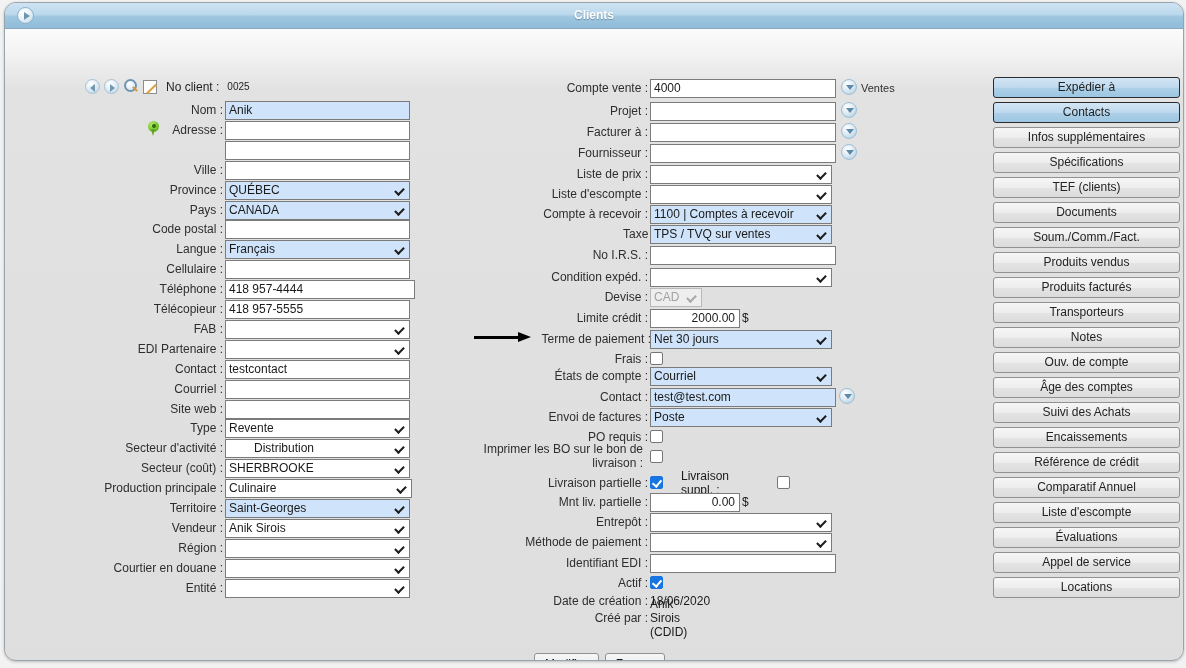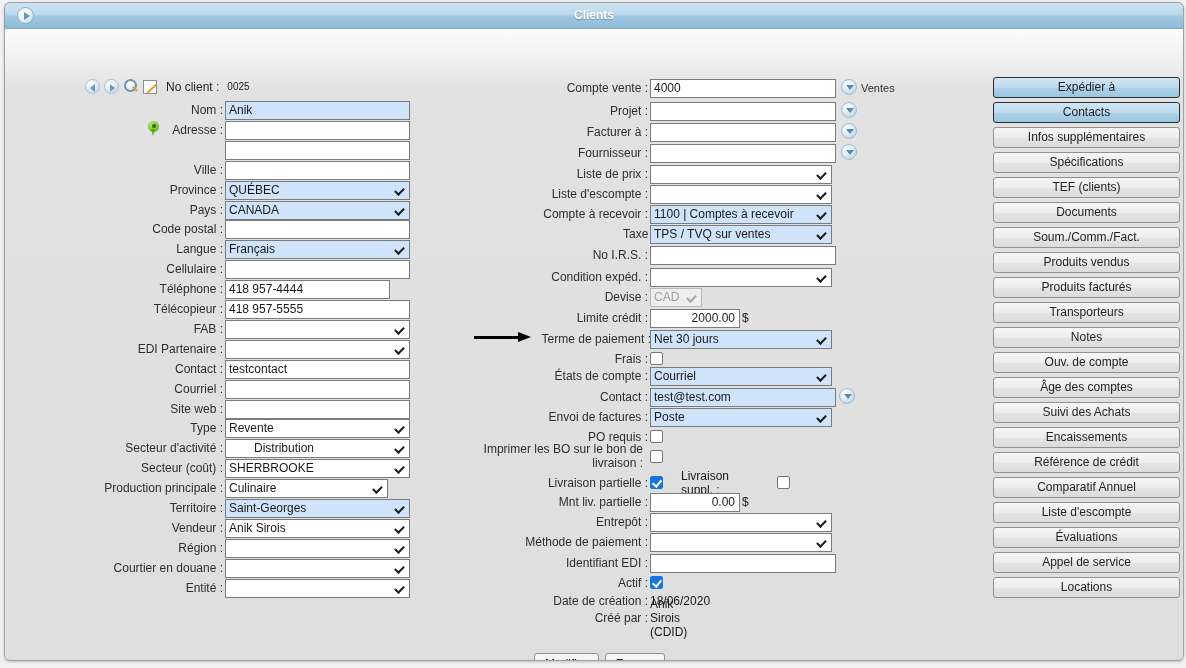--- a/index.html
+++ b/index.html
@@ -16,21 +16,21 @@
     background: #f2f2f2;
   }
   
   .window {
     position: absolute;
     left: 4px;
     top: 2px;
     width: 1178px;
     height: 657px;
     border: 1px solid #9aa3ab;
-    border-radius: 6px;
+    border-radius: 12px;
     background: #dedede;
     box-shadow: 0 1px 3px rgba(0,0,0,0.22);
     overflow: hidden;
   }
   .titlebar {
     position: relative;
     height: 25px;
     background: linear-gradient(to bottom, #cfe3f2 0%, #bcd9ec 45%, #9ec6e0 55%, #8fbcd9 100%);
     border-bottom: 1px solid #8aa8bd;
     border-top-left-radius: 6px;
@@ -347,21 +347,21 @@
           <div class="row" style="left: 0px; top: 210px;">
             <div class="lbl" style="position: absolute; left: 0px; width: 218px;">Langue :</div>
             <div class="sel hl" style="position: absolute; left: 220px; width: 185px;">Français</div>
           </div>
           <div class="row" style="left: 0px; top: 230px;">
             <div class="lbl" style="position: absolute; left: 0px; width: 218px;">Cellulaire :</div>
             <div class="fld" style="position: absolute; left: 220px; width: 185px;"></div>
           </div>
           <div class="row" style="left: 0px; top: 250px;">
             <div class="lbl" style="position: absolute; left: 0px; width: 218px;">Téléphone :</div>
-            <div class="fld" style="position: absolute; left: 220px; width: 165px;">418 957-4444</div>
+            <div class="fld" style="position: absolute; left: 220px; width: 190px;">418 957-4444</div>
           </div>
           <div class="row" style="left: 0px; top: 270px;">
             <div class="lbl" style="position: absolute; left: 0px; width: 218px;">Télécopieur :</div>
             <div class="fld" style="position: absolute; left: 220px; width: 185px;">418 957-5555</div>
           </div>
           <div class="row" style="left: 0px; top: 290px;">
             <div class="lbl" style="position: absolute; left: 0px; width: 218px;">FAB :</div>
             <div class="sel" style="position: absolute; left: 220px; width: 185px;"></div>
           </div>
           <div class="row" style="left: 0px; top: 310px;">
@@ -387,21 +387,21 @@
           <div class="row" style="left: 0px; top: 409px;">
             <div class="lbl" style="position: absolute; left: 0px; width: 218px;">Secteur d'activité :</div>
             <div class="sel" style="position: absolute; left: 220px; width: 185px; padding-left: 28px;">Distribution</div>
           </div>
           <div class="row" style="left: 0px; top: 429px;">
             <div class="lbl" style="position: absolute; left: 0px; width: 218px;">Secteur (coût) :</div>
             <div class="sel" style="position: absolute; left: 220px; width: 185px;">SHERBROOKE</div>
           </div>
           <div class="row" style="left: 0px; top: 449px;">
             <div class="lbl" style="position: absolute; left: 0px; width: 218px;">Production principale :</div>
-            <div class="sel" style="position: absolute; left: 220px; width: 163px;">Culinaire</div>
+            <div class="sel" style="position: absolute; left: 220px; width: 187px;">Culinaire</div>
           </div>
           <div class="row" style="left: 0px; top: 469px;">
             <div class="lbl" style="position: absolute; left: 0px; width: 218px;">Territoire :</div>
             <div class="sel hl" style="position: absolute; left: 220px; width: 185px;">Saint-Georges</div>
           </div>
           <div class="row" style="left: 0px; top: 489px;">
             <div class="lbl" style="position: absolute; left: 0px; width: 218px;">Vendeur :</div>
             <div class="sel" style="position: absolute; left: 220px; width: 185px;">Anik Sirois</div>
           </div>
           <div class="row" style="left: 0px; top: 509px;">

